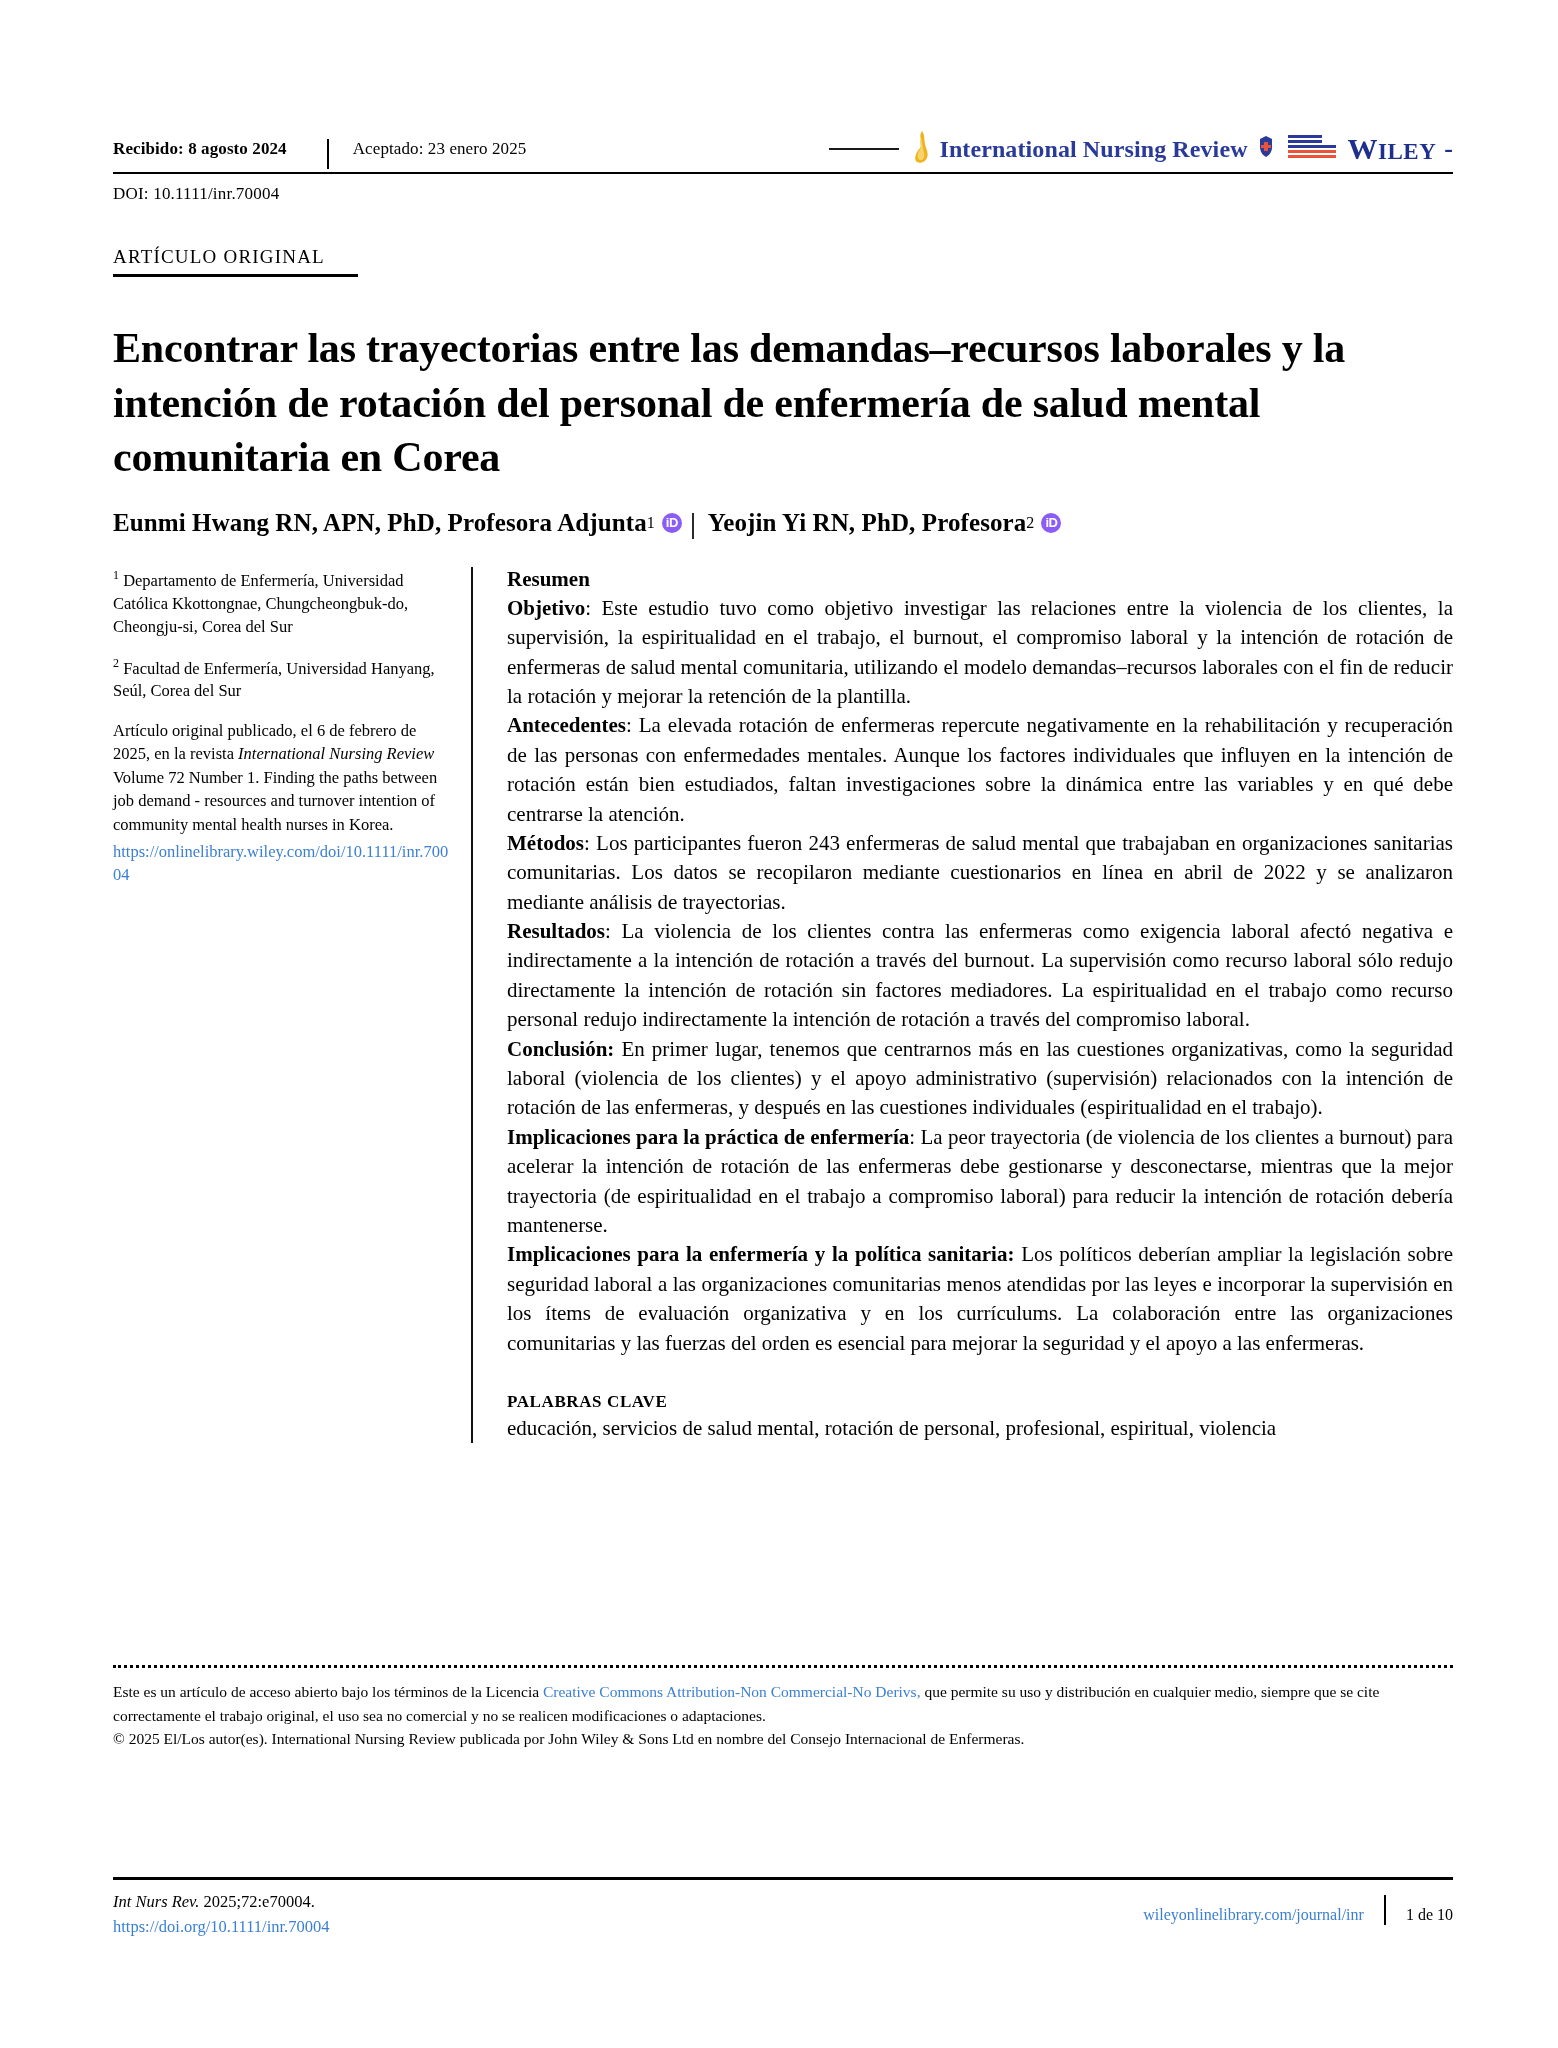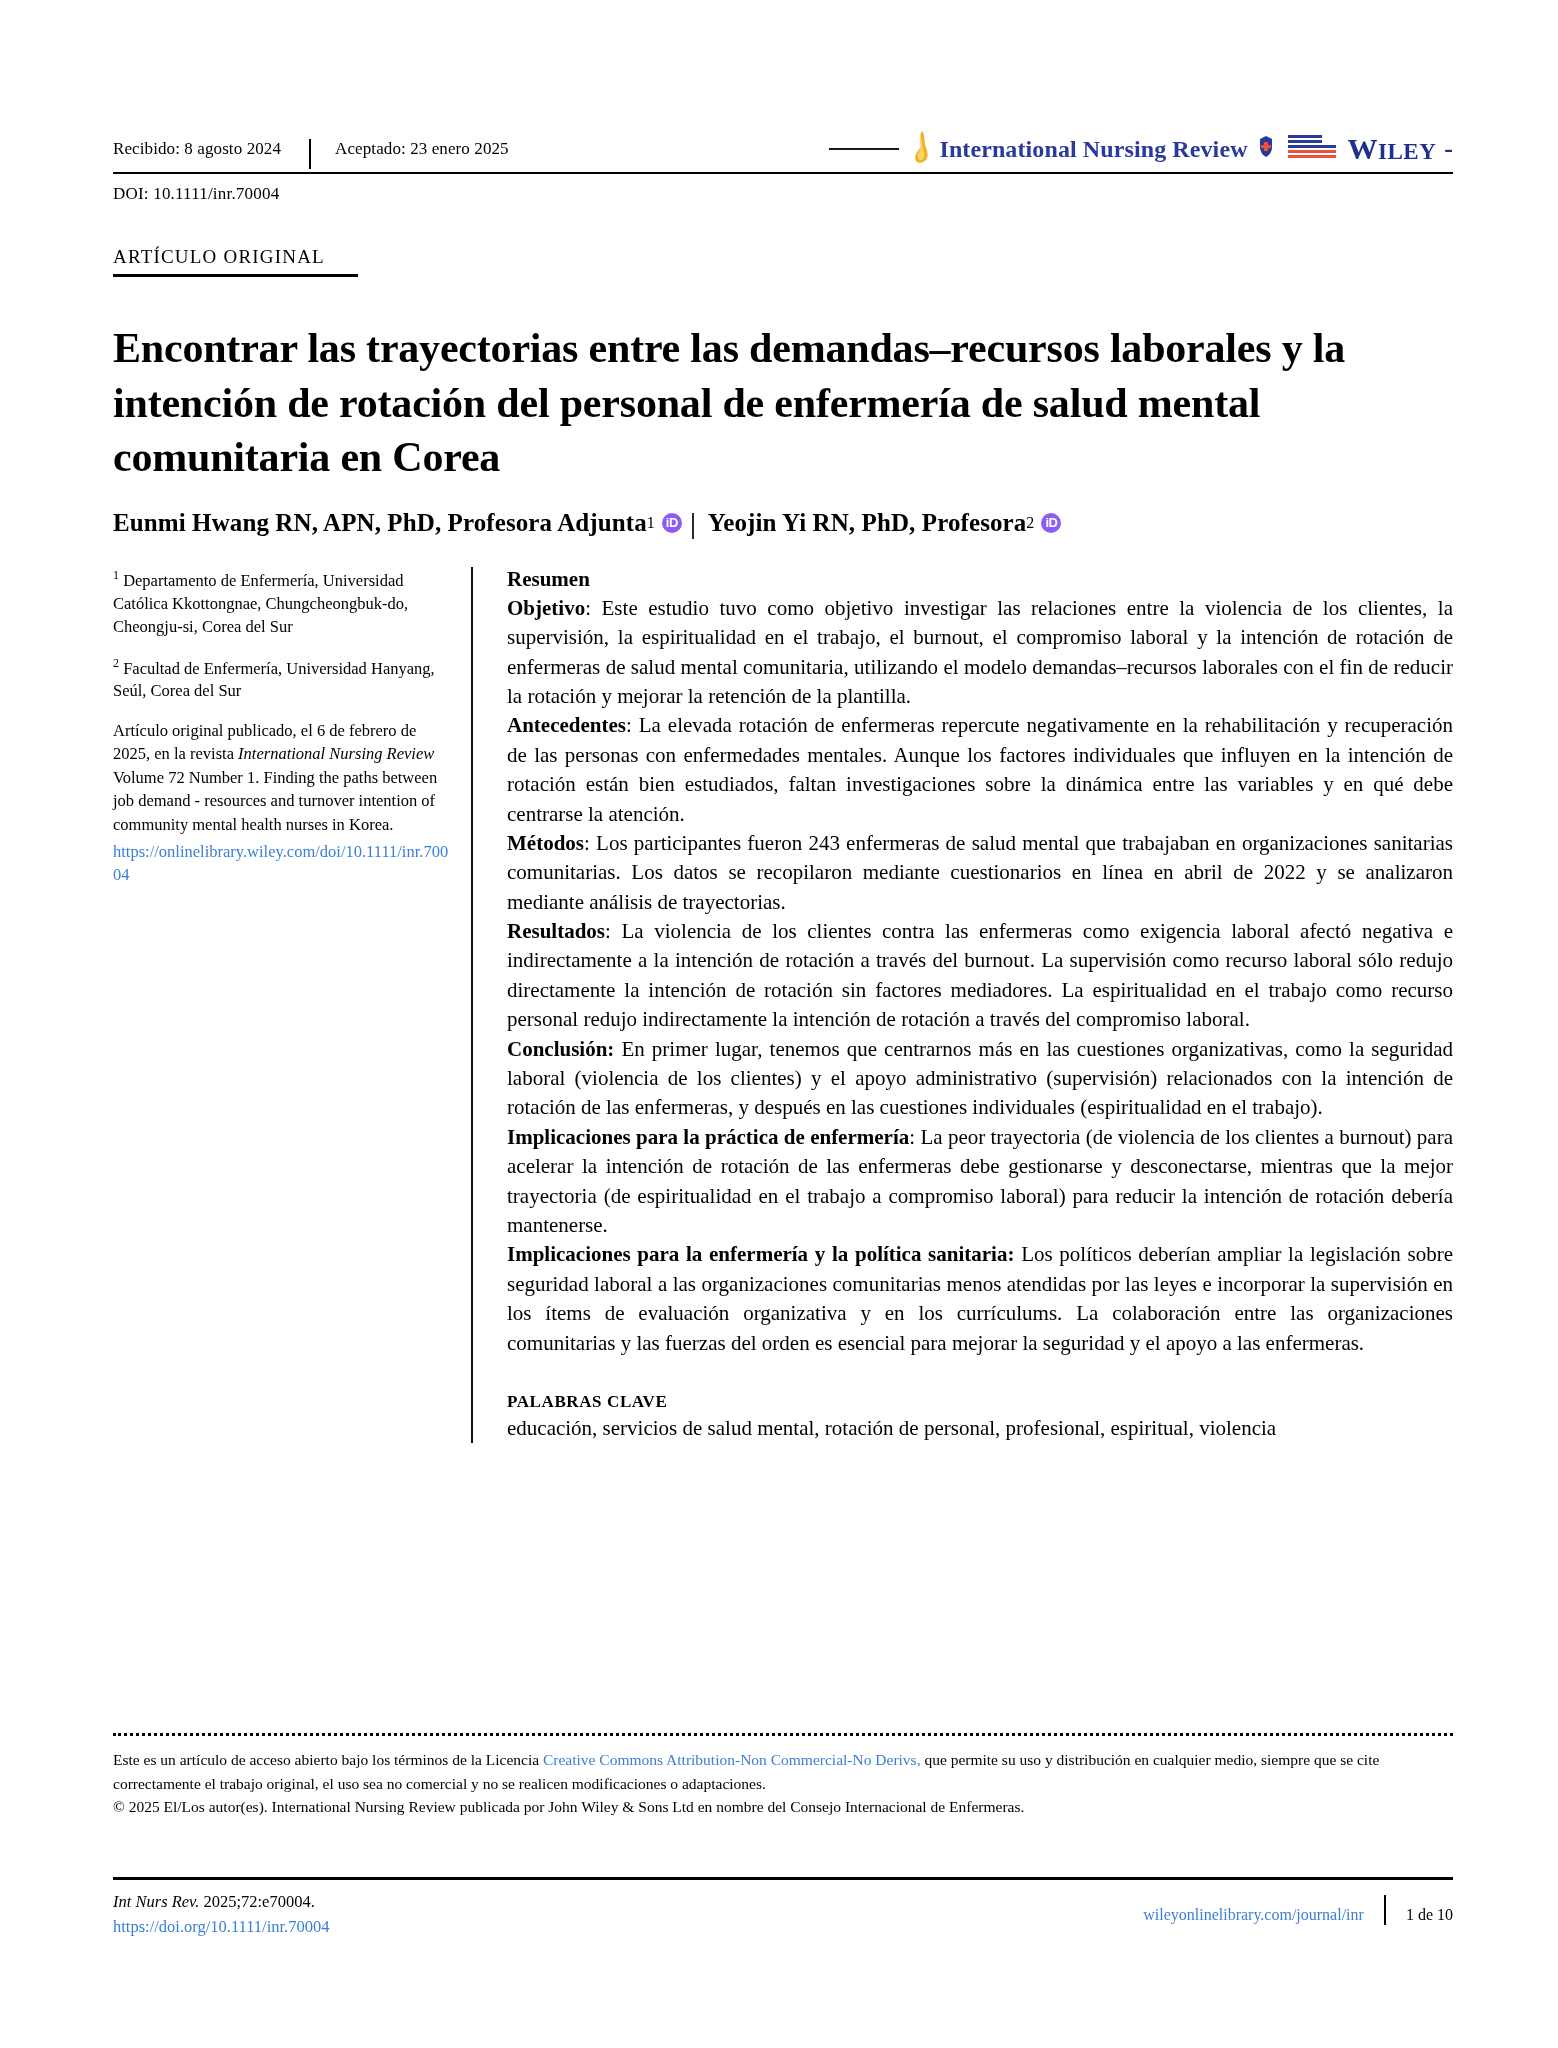--- a/index.html
+++ b/index.html
@@ -35,21 +35,21 @@
     position: relative;
   }
   .topbar-dates {
     display: flex;
     align-items: baseline;
     font-size: 17px;
     letter-spacing: 0.1px;
     padding-bottom: 7px;
     white-space: nowrap;
   }
-  .date-received { padding-right: 28px; }
+  .date-received { padding-right: 40px; font-weight: bold; }
   .date-divider {
     display: inline-block;
     width: 2px;
     align-self: stretch;
     background: #000;
     margin: 0 0 -4px 0;
     height: 30px;
   }
   .date-accepted { padding-left: 24px; }
 
@@ -224,21 +224,21 @@
   .kw-body {
     font-size: 21px;
     line-height: 1.40;
     margin-top: 2px;
   }
 
   
   .license-wrap {
     position: absolute;
     left: 113px;
-    top: 1733px;
+    top: 1665px;
     width: 1340px;
   }
   .dotted-rule {
     border-top: 3px dotted #000;
     width: 100%;
     margin-bottom: 12px;
   }
   .license-text {
     font-size: 15.5px;
     line-height: 1.52;

